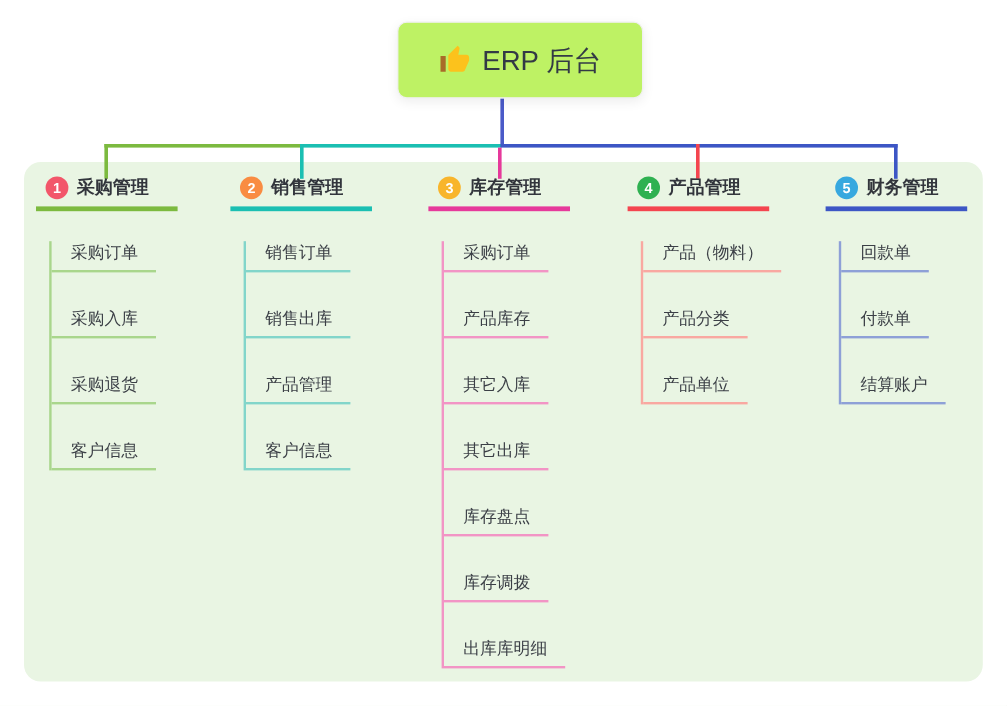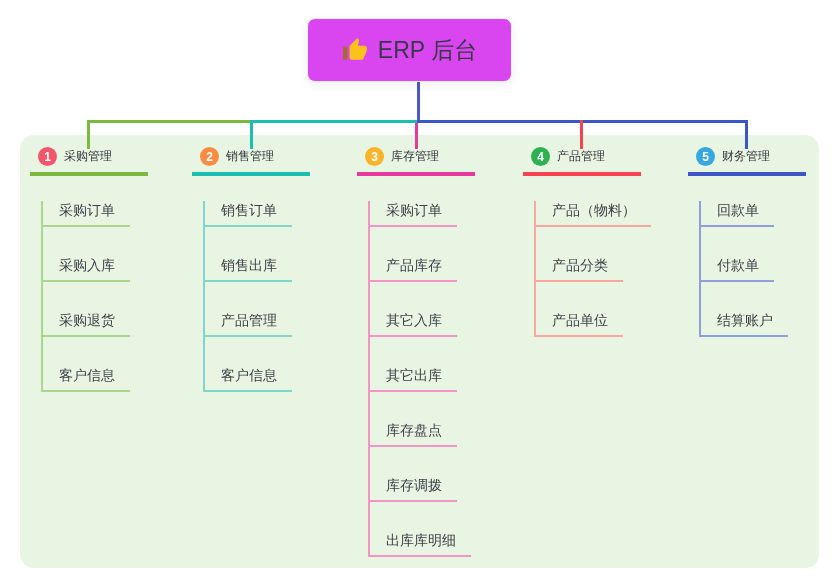--- a/index.html
+++ b/index.html
@@ -9,23 +9,23 @@
     width: 839px;
     height: 588px;
     background: #ffffff;
     font-family: "Liberation Sans", "DejaVu Sans", sans-serif;
     overflow: hidden;
   }
 
   
   .root-card {
     position: absolute;
-    left: 307px; top: 18px;
+    left: 331px; top: 18px;
     width: 205px; height: 64px;
-    background: #d946ef;
+    background: #bef264;
     border: 1px solid #f0f0f0;
     border-radius: 8px;
     box-shadow: 0 3px 10px rgba(0,0,0,0.07);
     display: flex;
     align-items: center;
     justify-content: center;
     gap: 10px;
     z-index: 3;
   }
   .thumb-icon { width: 26px; height: 26px; flex: 0 0 auto; }
@@ -87,22 +87,22 @@
     background: var(--badge);
     color: #ffffff;
     font-size: 12px;
     font-weight: bold;
     display: flex;
     align-items: center;
     justify-content: center;
     flex: 0 0 auto;
   }
   .btitle {
-    font-size: 12px;
-    font-weight: 400;
+    font-size: 15px;
+    font-weight: 700;
     color: #32353c;
     white-space: nowrap;
   }
 
   .items {
     list-style: none;
     margin-left: 11px;
     border-left: 2px solid var(--sub);
   }
   .item {

